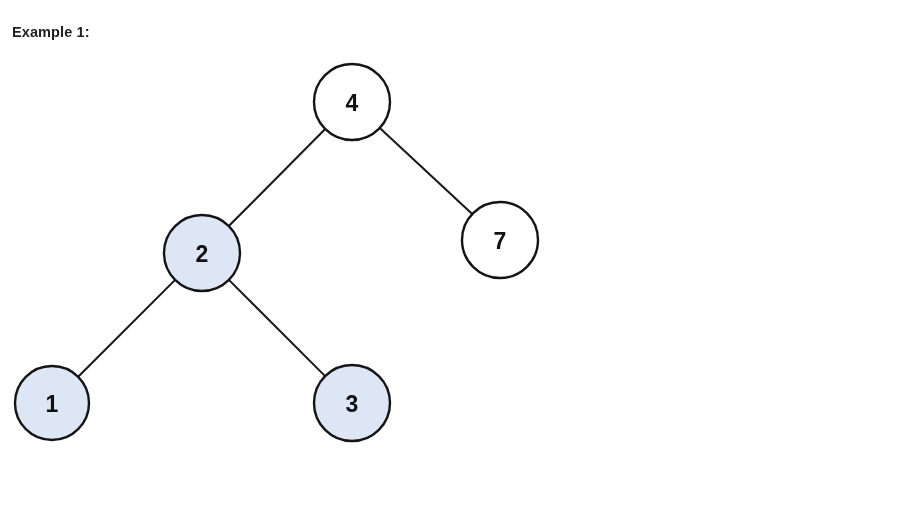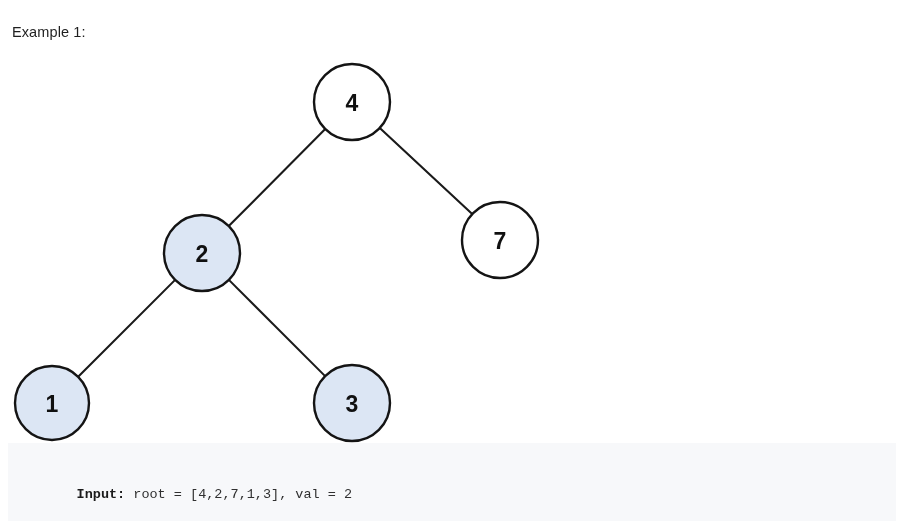--- a/index.html
+++ b/index.html
@@ -20,21 +20,21 @@
     left: 0; top: 0;
     width: 908px;
     height: 521px;
     background: #ffffff;
   }
   .example-heading {
     position: absolute;
     left: 12px;
     top: 24px;
     font-size: 14.5px;
-    font-weight: normal;
+    font-weight: bold;
     letter-spacing: 0.1px;
     color: #1f1f1f;
     white-space: nowrap;
   }
   #tree-figure {
     position: absolute;
     left: 0;
     top: 48px;
     width: 908px;
     height: 400px;
@@ -121,20 +121,14 @@
             <text x="52" y="356" class="node-label">1</text>
           </g>
           <g>
             <circle cx="352" cy="355" r="38" class="node-circle fill-blue"></circle>
             <text x="352" y="356" class="node-label">3</text>
           </g>
         </g>
     </svg>
   </div>
 
-  <div id="code-block">
-    <div class="code-line">
-      <span class="code-label">Input:</span><span class="code-value"> root = [4,2,7,1,3], val = 2</span>
-    </div>
-
-  </div>
 
 </div>
 
 </body></html>

